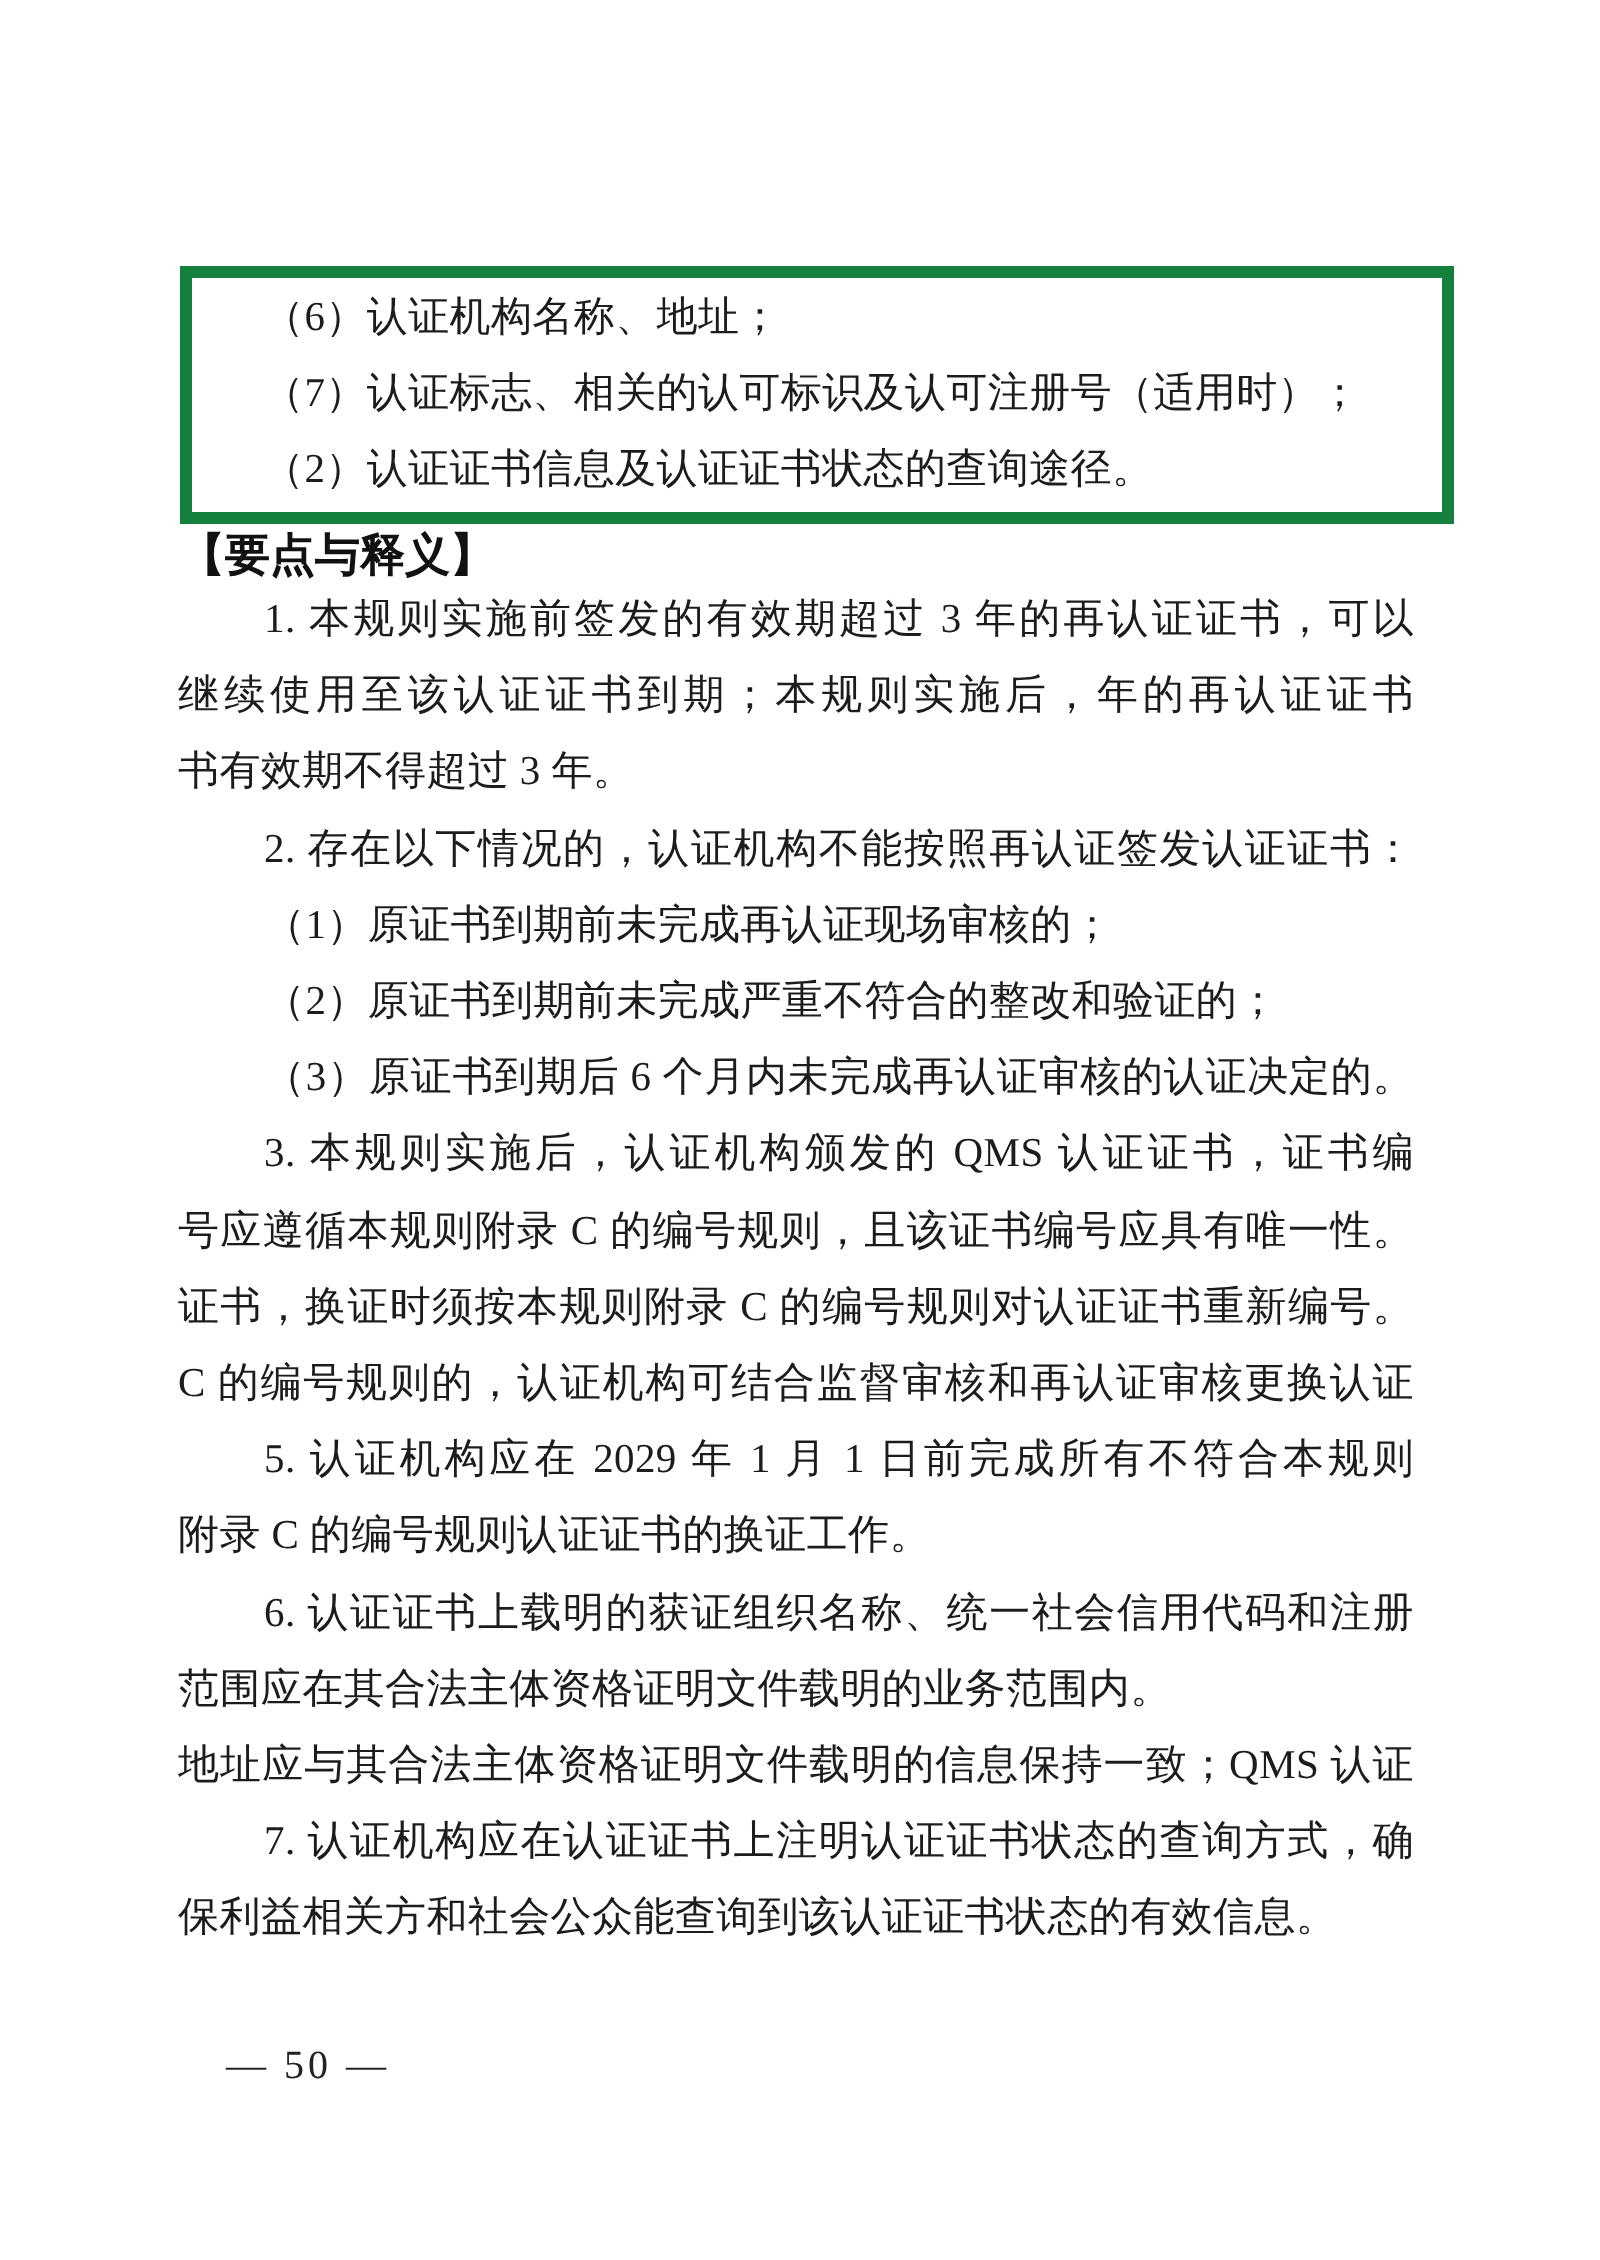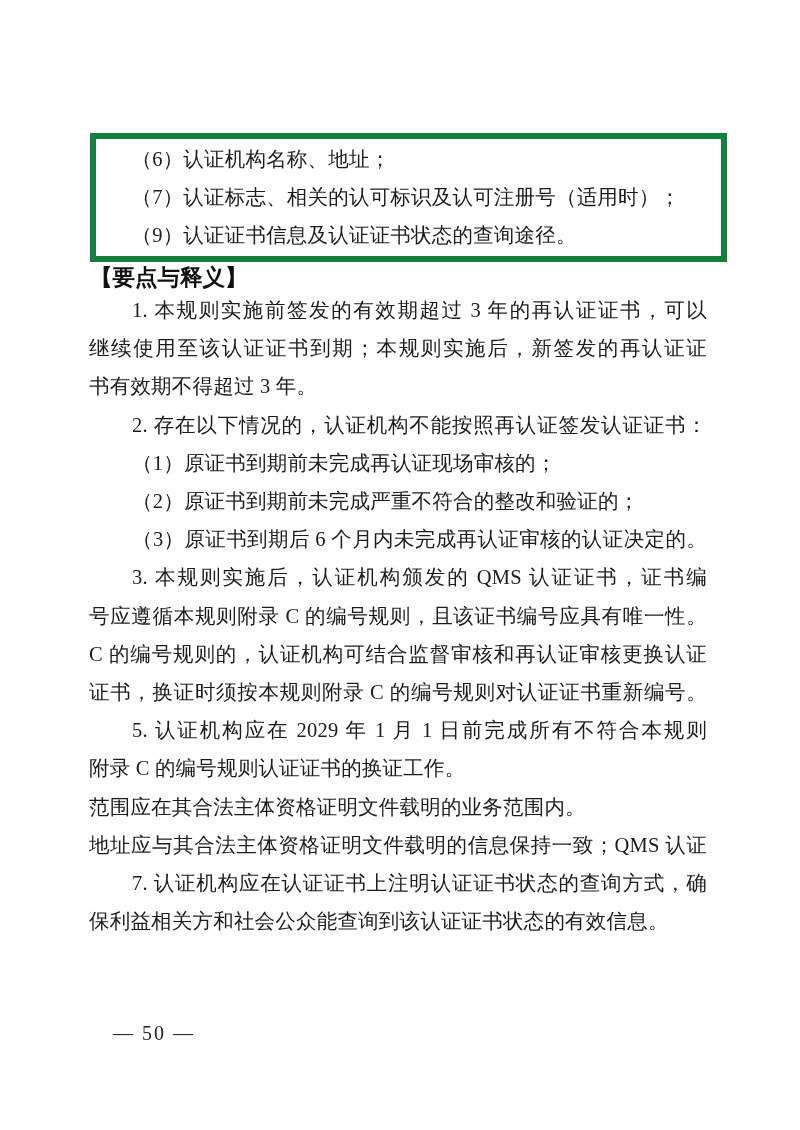--- a/index.html
+++ b/index.html
@@ -69,54 +69,55 @@
 <body>
 
 <div class="page">
 
   <div class="excerpt-box">
 
       <div class="line">（6）认证机构名称、地址；</div>
 
       <div class="line">（7）认证标志、相关的认可标识及认可注册号（适用时）；</div>
 
-      <div class="line">（9）认证证书信息及认证证书状态的查询途径。</div>
+      <div class="line">（2）认证证书信息及认证证书状态的查询途径。</div>
     </div>
 
   <h2 class="section-header">【要点与释义】</h2>
 
   <div class="body-text">
 
       <div class="line indent fill">1. 本规则实施前签发的有效期超过 3 年的再认证证书，可以</div>
 
-      <div class="line fill">继续使用至该认证证书到期；本规则实施后，新签发的再认证证</div>
+      <div class="line fill">继续使用至该认证证书到期；本规则实施后，年的再认证证书</div>
 
       <div class="line">书有效期不得超过 3 年。</div>
 
       <div class="line indent fill">2. 存在以下情况的，认证机构不能按照再认证签发认证证书：</div>
 
       <div class="line indent">（1）原证书到期前未完成再认证现场审核的；</div>
 
       <div class="line indent">（2）原证书到期前未完成严重不符合的整改和验证的；</div>
 
       <div class="line indent fill">（3）原证书到期后 6 个月内未完成再认证审核的认证决定的。</div>
 
       <div class="line indent fill">3. 本规则实施后，认证机构颁发的 QMS 认证证书，证书编</div>
 
       <div class="line fill">号应遵循本规则附录 C 的编号规则，且该证书编号应具有唯一性。</div>
 
 
+      <div class="line fill">证书，换证时须按本规则附录 C 的编号规则对认证证书重新编号。</div>
+
       <div class="line fill">C 的编号规则的，认证机构可结合监督审核和再认证审核更换认证</div>
-
-      <div class="line fill">证书，换证时须按本规则附录 C 的编号规则对认证证书重新编号。</div>
 
       <div class="line indent fill">5. 认证机构应在 2029 年 1 月 1 日前完成所有不符合本规则</div>
 
       <div class="line">附录 C 的编号规则认证证书的换证工作。</div>
 
+      <div class="line indent fill">6. 认证证书上载明的获证组织名称、统一社会信用代码和注册</div>
 
       <div class="line">范围应在其合法主体资格证明文件载明的业务范围内。</div>
 
       <div class="line fill">地址应与其合法主体资格证明文件载明的信息保持一致；QMS 认证</div>
 
       <div class="line indent fill">7. 认证机构应在认证证书上注明认证证书状态的查询方式，确</div>
 
       <div class="line">保利益相关方和社会公众能查询到该认证证书状态的有效信息。</div>
     </div>
 

